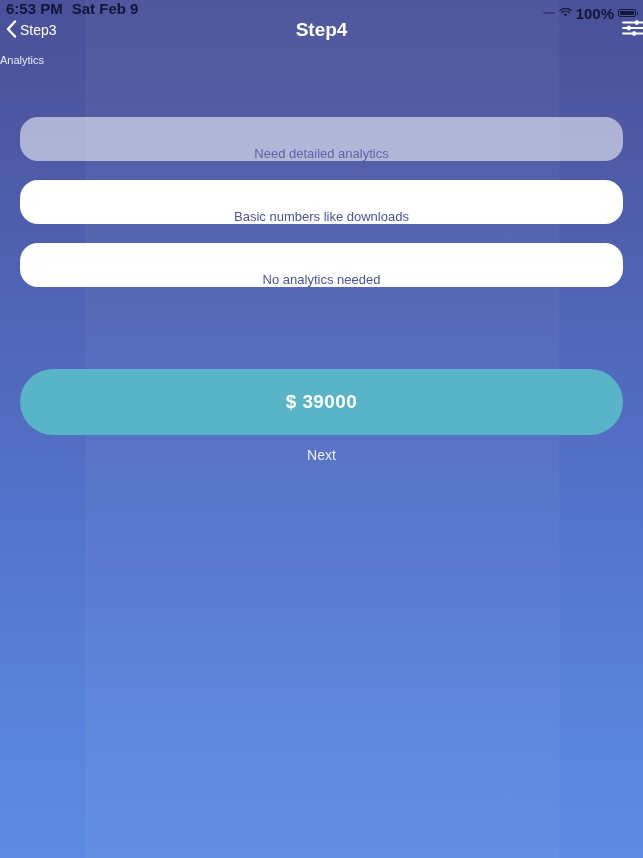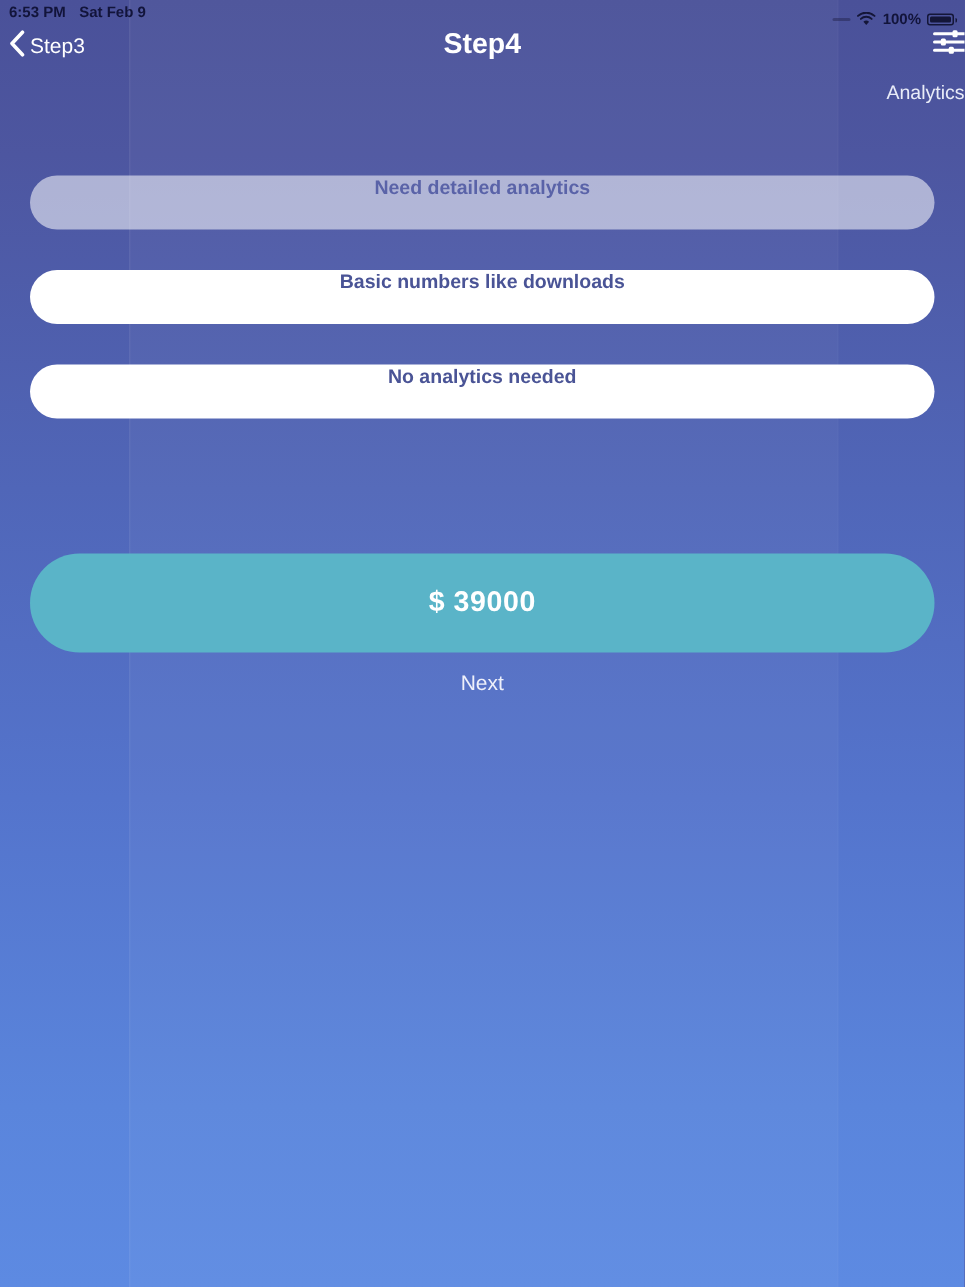--- a/index.html
+++ b/index.html
@@ -45,21 +45,21 @@
   .bg-seam.right { left: 558px; }
 
   
   .statusbar {
     position: absolute;
     top: 0; left: 0;
     width: 643px;
     height: 16px;
     display: flex;
     align-items: center;
-    font-size: 10px;
+    font-size: 15px;
     color: #12143a;
     z-index: 20;
   }
   .status-left {
     display: flex;
     align-items: center;
     gap: 9px;
     padding-left: 6px;
     font-weight: 600;
   }
@@ -148,38 +148,38 @@
     align-items: center;
     cursor: pointer;
   }
 
   
   .section-label {
     position: absolute;
     top: 54px;
     left: 0;
     width: 643px;
-    text-align: right;
+    text-align: left;
     color: #e9ecf8;
-    font-size: 13px;
+    font-size: 11px;
     z-index: 10;
   }
 
   .option {
     position: absolute;
     left: 20px;
     width: 603px;
-    height: 36px;
+    height: 44px;
     border-radius: 18px;
     background: #ffffff;
     color: #4a5496;
     font-size: 13px;
-    font-weight: 700;
-    display: flex;
-    align-items: flex-start;
+    font-weight: 400;
+    display: flex;
+    align-items: flex-end;
     justify-content: center;
     box-sizing: border-box;
     cursor: pointer;
     z-index: 10;
   }
   .option.selected {
     background: rgba(255,255,255,0.55);
     color: #5a63a8;
   }
   .option.opt1 { top: 117px; }

